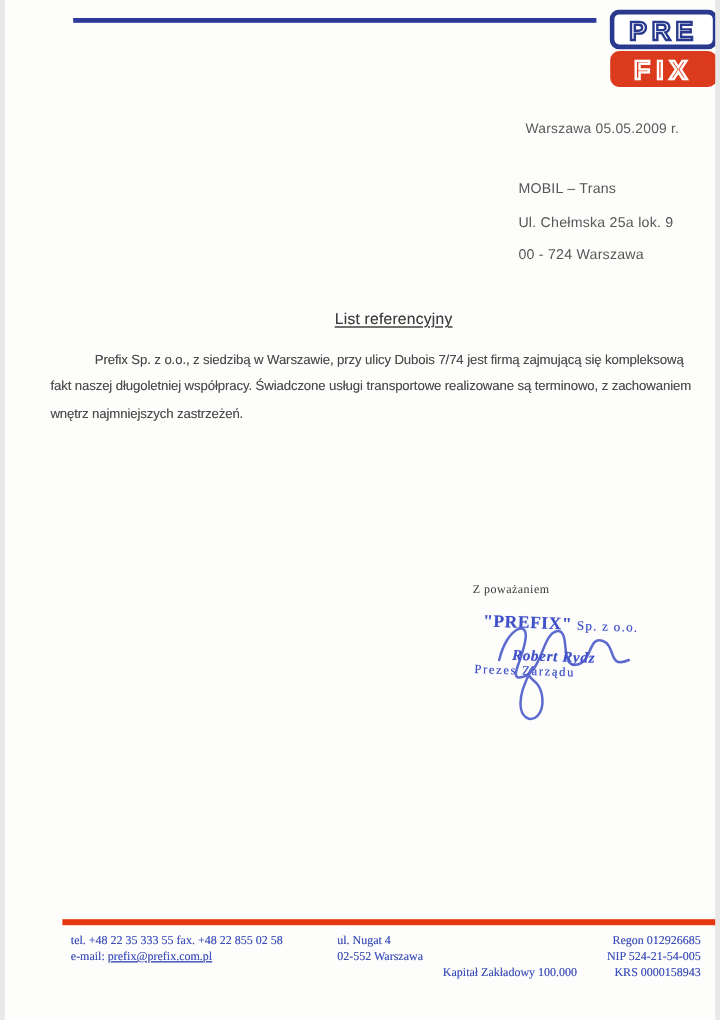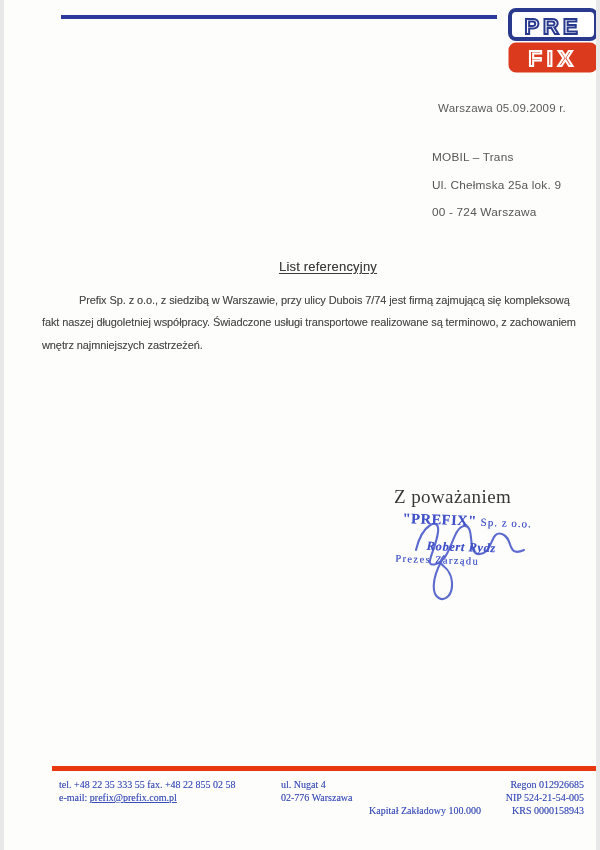--- a/index.html
+++ b/index.html
@@ -46,21 +46,21 @@
     font-size: 11px; color: #4a4a4a; line-height: 22.3px;
     letter-spacing: -0.1px;
     text-shadow: 0 0 0.4px rgba(70,70,70,0.45);
   }
   .body-text .line { white-space: nowrap; }
   .body-text .line.indent { padding-left: 37px; }
   
   .closing {
     position: absolute; left: 390px; top: 486px;
     font-family: "Liberation Serif", serif;
-    font-size: 19px; color: #383838; letter-spacing: 0.4px;
+    font-size: 10px; color: #383838; letter-spacing: 0.4px;
   }
   .stamp {
     position: absolute; left: 392px; top: 512px; width: 185px;
     color: #3f50c8;
     transform: rotate(2deg);
     font-family: "Liberation Serif", serif;
     text-shadow: 0 0 0.6px rgba(63,80,200,0.55);
   }
   .stamp-line1 { margin-left: 6px; white-space: nowrap; }
   .stamp-company { font-weight: bold; font-size: 14.5px; letter-spacing: 0.5px; }
@@ -100,21 +100,21 @@
 
   <div class="header-rule"></div>
 
   <svg class="logo" width="90" height="66" viewBox="0 0 90 66">
     <rect x="2" y="2" width="86" height="29" rx="6" fill="#ffffff" stroke="#293a8e" stroke-width="4"></rect>
     <text x="45" y="25.5" text-anchor="middle" font-family="Liberation Sans, sans-serif" font-size="22" font-weight="bold" letter-spacing="4" fill="#ffffff" stroke="#293a8e" stroke-width="2">PRE</text>
     <rect x="2" y="36" width="86" height="27" rx="6" fill="#dc3a1d" stroke="#dc3a1d" stroke-width="3"></rect>
     <text x="45" y="58" text-anchor="middle" font-family="Liberation Sans, sans-serif" font-size="22" font-weight="bold" letter-spacing="5" fill="#dc3a1d" stroke="#ffffff" stroke-width="2">FIX</text>
   </svg>
 
-  <div class="date-line">Warszawa 05.09.2009 r.</div>
+  <div class="date-line">Warszawa 05.05.2009 r.</div>
 
   <div class="recipient">
     <div>MOBIL – Trans</div>
     <div>Ul. Chełmska 25a lok. 9</div>
     <div>00 - 724 Warszawa</div>
   </div>
 
   <div class="title-wrap">
     <span class="title">List referencyjny</span>
   </div>
@@ -146,21 +146,21 @@
   <div class="footer-rule"></div>
 
   <div class="footer">
     <div class="row">
       <span class="c1">tel. +48 22 35 333 55  fax. +48 22 855 02 58</span>
       <span class="c2">ul. Nugat  4</span>
       <span class="cr">Regon  012926685</span>
     </div>
     <div class="row">
       <span class="c1"><span>e-mail: </span><a href="#">prefix@prefix.com.pl</a></span>
-      <span class="c2">02-776 Warszawa</span>
+      <span class="c2">02-552 Warszawa</span>
       <span class="cr">NIP 524-21-54-005</span>
     </div>
     <div class="row">
       <span class="c3">Kapitał Zakładowy 100.000</span>
       <span class="cr">KRS  0000158943</span>
     </div>
   </div>
 
 </div>
 

